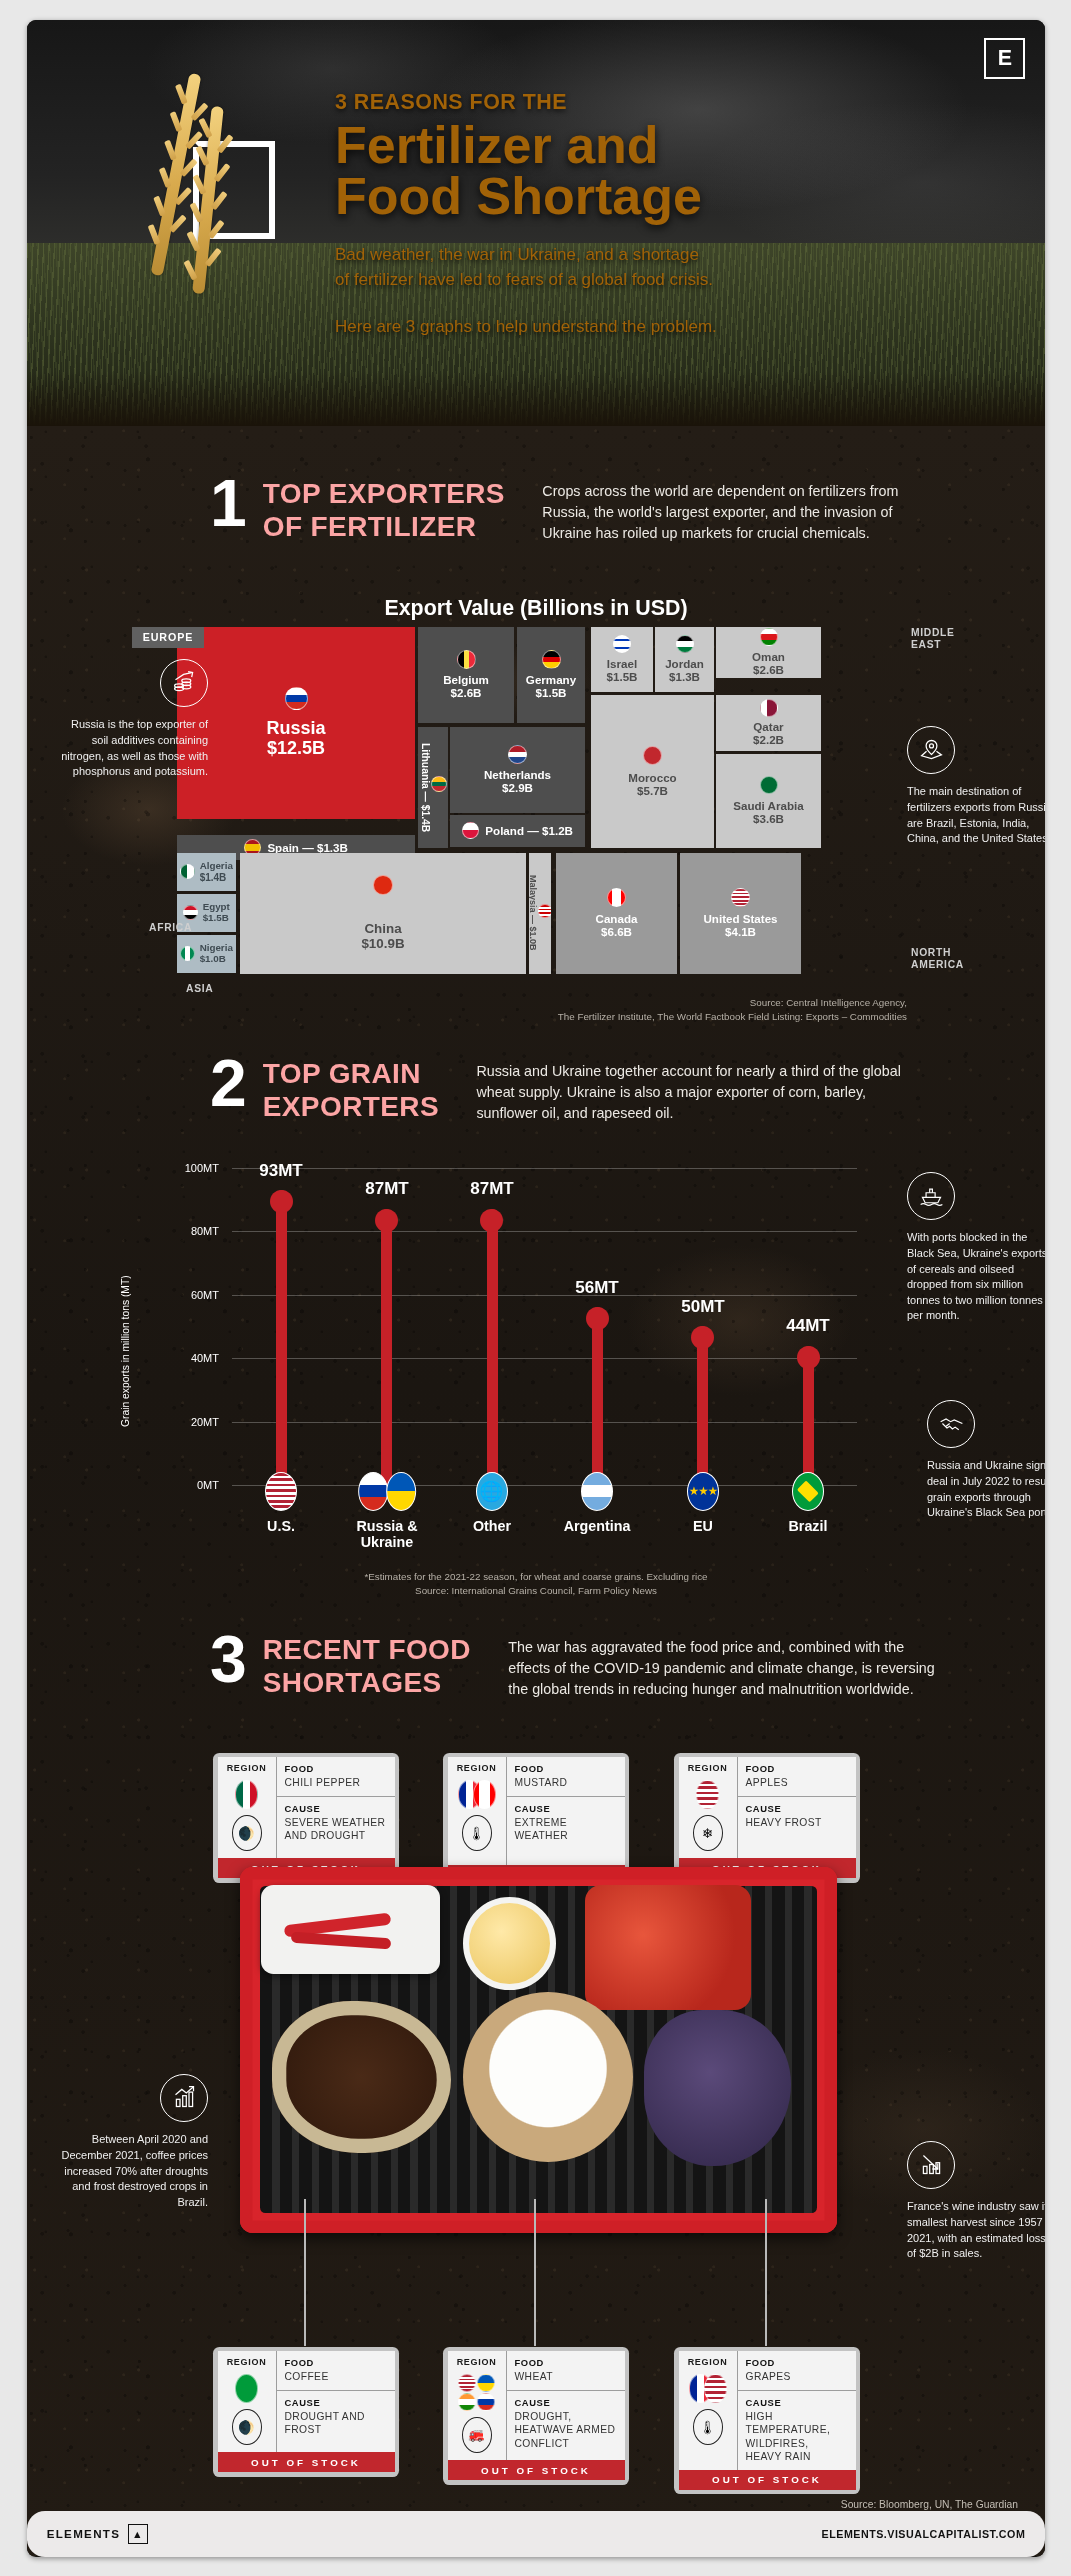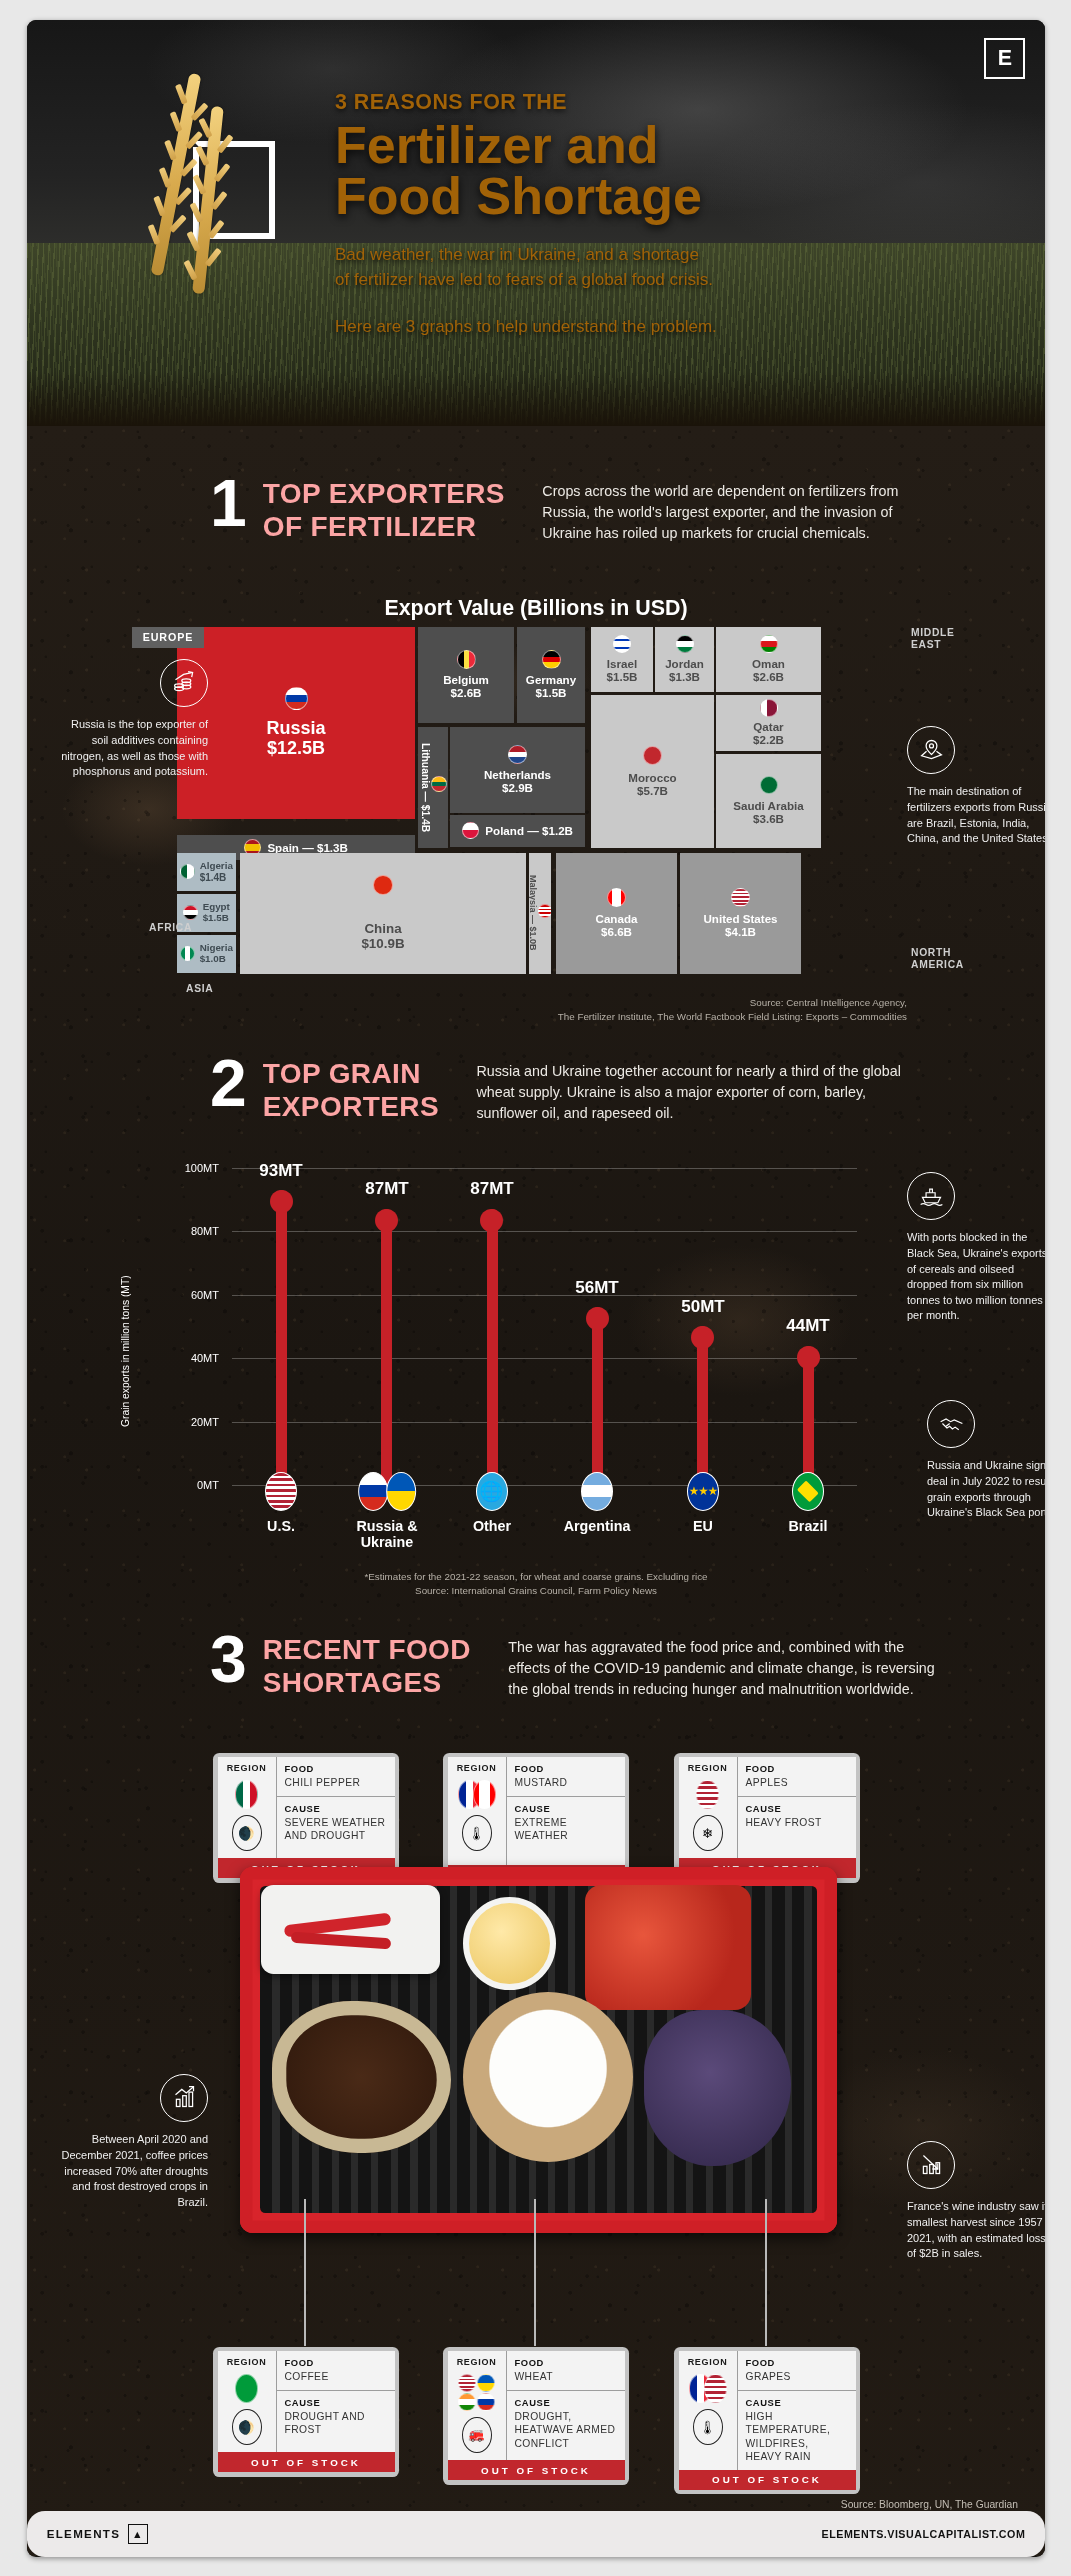--- a/index.html
+++ b/index.html
@@ -277,21 +277,21 @@
       <span class="nm">Israel</span>
       <span class="vl">$1.5B</span>
     </div>
 
     <div class="cell c-light" style="left:478px;top:0;width:59px;height:65px;">
       <span class="flag" style="width:18px;height:18px;margin-bottom:3.6px;background:linear-gradient(180deg,#000 33%,#fff 33% 66%,#007a3d 66%);"></span>
       <span class="nm">Jordan</span>
       <span class="vl">$1.3B</span>
     </div>
 
-    <div class="cell c-light" style="left:539px;top:0;width:105px;height:65px;">
+    <div class="cell c-light" style="left:539px;top:0;width:105px;height:51px;">
       <span class="flag" style="width:18px;height:18px;margin-bottom:3.6px;background:linear-gradient(180deg,#fff 33%,#db161b 33% 66%,#008000 66%);"></span>
       <span class="nm">Oman</span>
       <span class="vl">$2.6B</span>
     </div>
 
     <div class="cell c-light" style="left:414px;top:68px;width:123px;height:153px;">
       <span class="flag" style="width:19.7px;height:19.7px;margin-bottom:5.4px;background:#c1272d;"></span>
       <span class="nm">Morocco</span>
       <span class="vl">$5.7B</span>
     </div>

